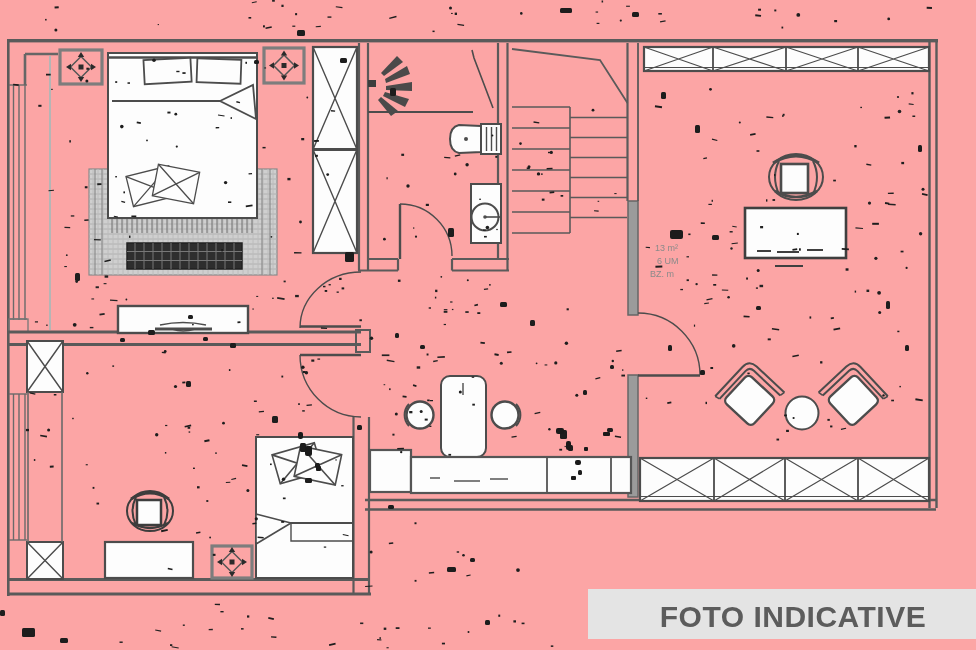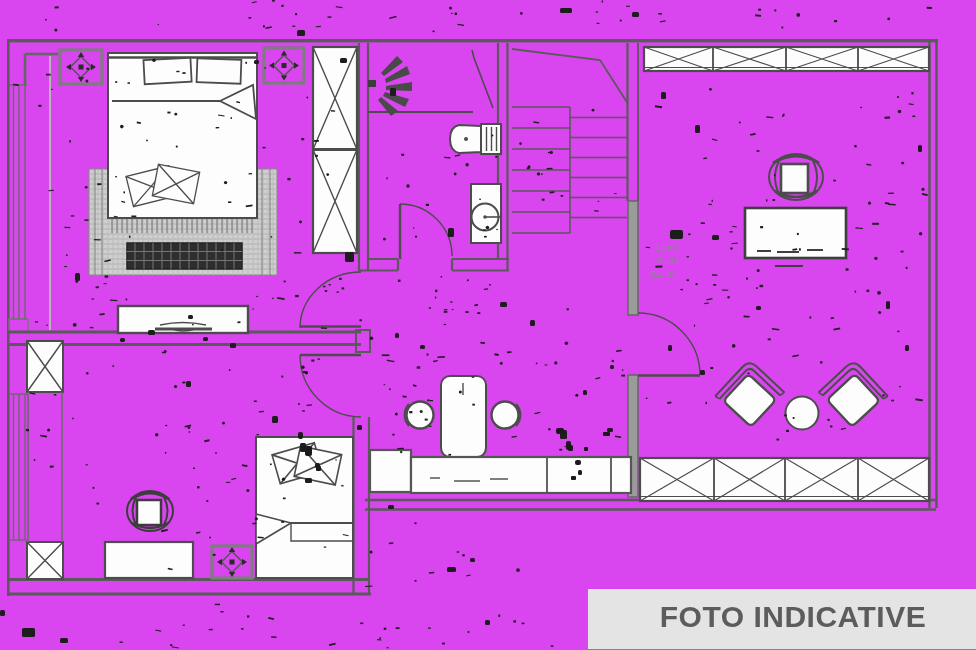--- a/index.html
+++ b/index.html
@@ -1,19 +1,19 @@
 <!DOCTYPE html>
 <html><head>
 <meta charset="utf-8">
 <style>
   html,body{margin:0;padding:0;background:#ffffff;}
-  #wrap{position:relative;width:976px;height:650px;overflow:hidden;background:#d946ef;
+  #wrap{position:relative;width:976px;height:650px;overflow:hidden;background:#fca5a5;
         font-family:"Liberation Sans", sans-serif;}
   svg{position:absolute;left:0;top:0;filter:blur(0.5px);}
-  #banner{position:absolute;left:588px;top:589px;width:388px;height:60px;background:#e4e4e4;}
+  #banner{position:absolute;left:588px;top:589px;width:388px;height:50px;background:#e4e4e4;}
   #banner span{position:absolute;left:11px;top:11px;width:100%;text-align:center;
      font-size:30px;font-weight:bold;color:#5c5c5c;letter-spacing:0.5px;}
 </style>
 </head>
 <body>
 <div id="wrap">
 <svg width="976" height="650" viewBox="0 0 976 650" fill="none" stroke-linecap="butt">
 
 <g stroke="#555" stroke-width="2">
 

